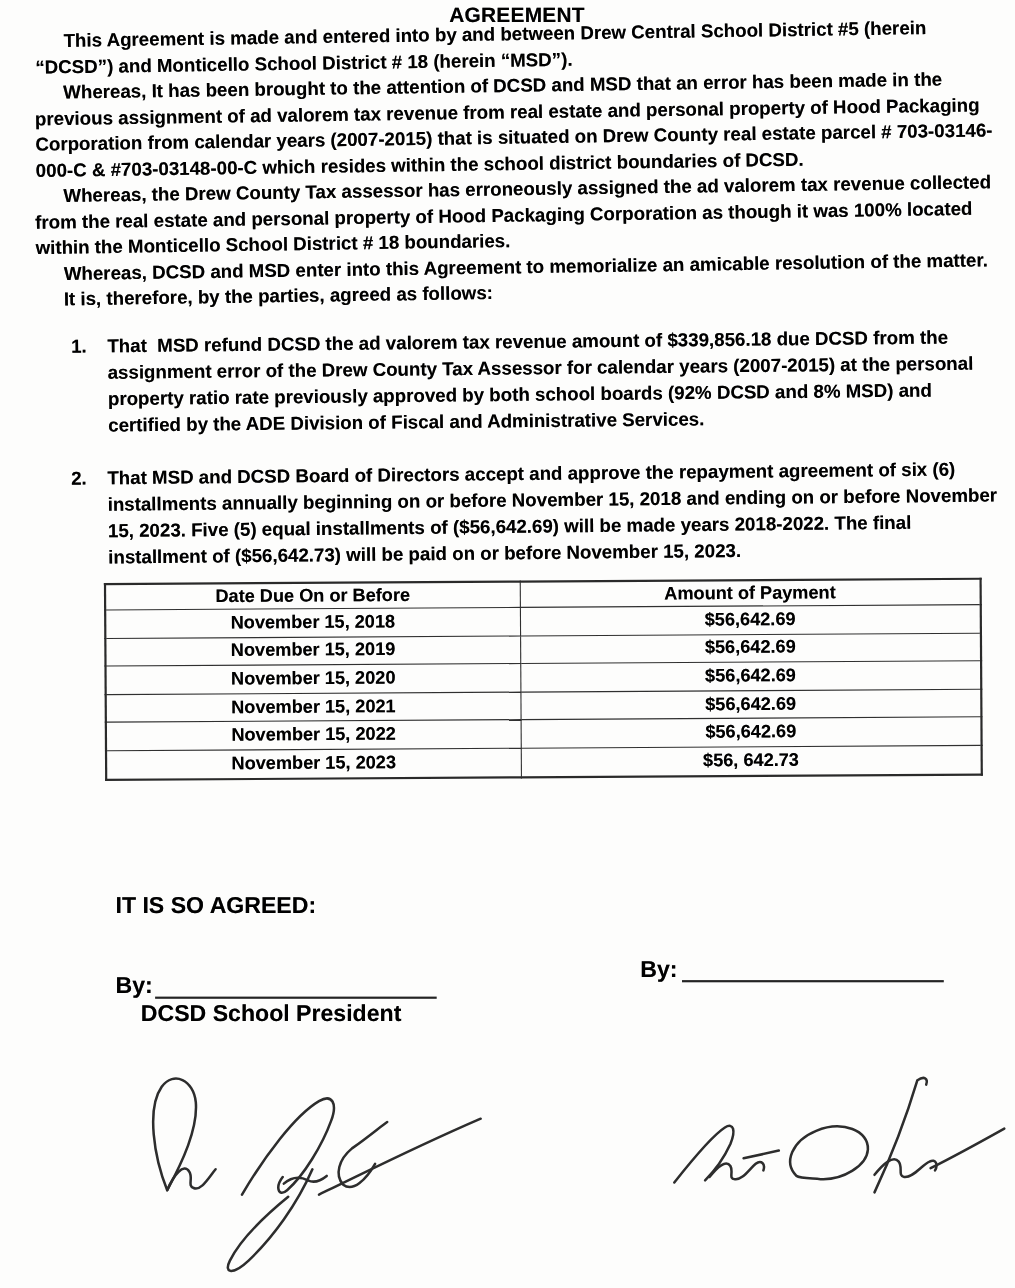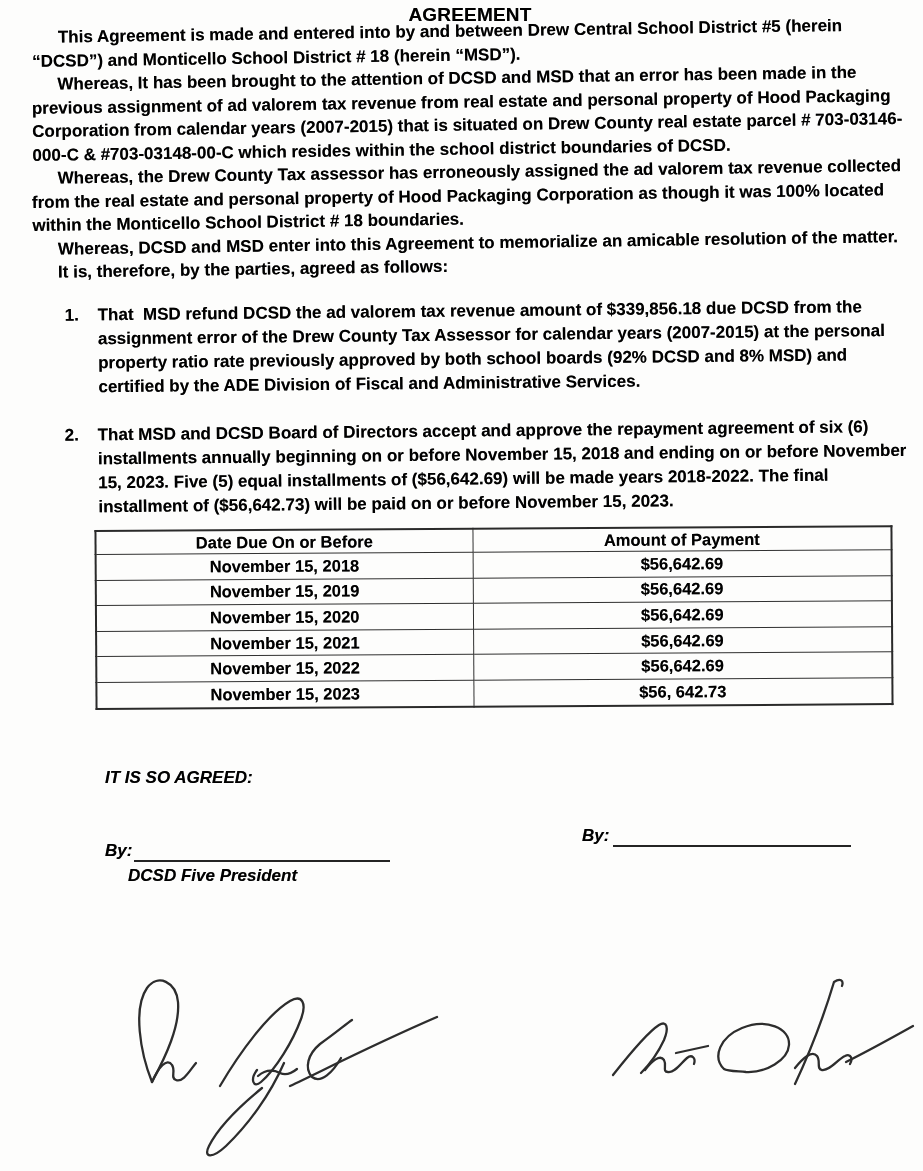--- a/index.html
+++ b/index.html
@@ -34,21 +34,21 @@
   .item .num { flex:none; width:24px; margin-left:33px; }
   .item .li-text { flex:1; white-space:pre-wrap; padding-left:9px; }
   .table-wrap { margin:10px 0 0 63px; transform: rotate(-0.35deg); transform-origin:0 50%; }
   table.pay { border-collapse:collapse; width:798px; border:2.2px solid #2a2a2a; }
   table.pay th, table.pay td {
     border:1.6px solid #303030; text-align:center; padding:0;
     font-size:16.5px; font-weight:700;
   }
   table.pay th { height:22px; }
   table.pay td { height:24.6px; }
-  .closing { margin-left:73px; margin-top:57px; font-size:17px; line-height:23px;font-style:italic; }
+  .closing { margin-left:73px; margin-top:103px; font-size:21px; line-height:23px; }
   .sig-row { display:flex; }
   .sig-left { flex:none; width:412px; margin-top:26px; }
   .sig-right { margin-left:65px; margin-top:13px; }
   .by-row { display:flex; align-items:flex-end; margin-top:24px; }
   .sig-right .by-row { margin-top:22px; }
   .sig-line { border-bottom:2px solid #242424; height:5px; }
   .line-left { width:256px; margin-left:2px; }
   .line-right { width:238px; margin-left:4px; }
   .role { margin-top:2px; }
   .sig-left .role { margin-left:23px; }
@@ -122,21 +122,21 @@
     </div>
 
     <div class="closing">
       <div class="agreed">IT IS SO AGREED:</div>
       <div class="sig-row">
         <div class="sig-left">
           <div class="by-row">
             <span class="by-label">By:</span>
             <span class="sig-line line-left"></span>
           </div>
-          <div class="role">DCSD Five President</div>
+          <div class="role">DCSD School President</div>
         </div>
         <div class="sig-right">
           <div class="by-row">
             <span class="by-label">By:</span>
             <span class="sig-line line-right"></span>
           </div>
         </div>
       </div>
     </div>
   </div>

